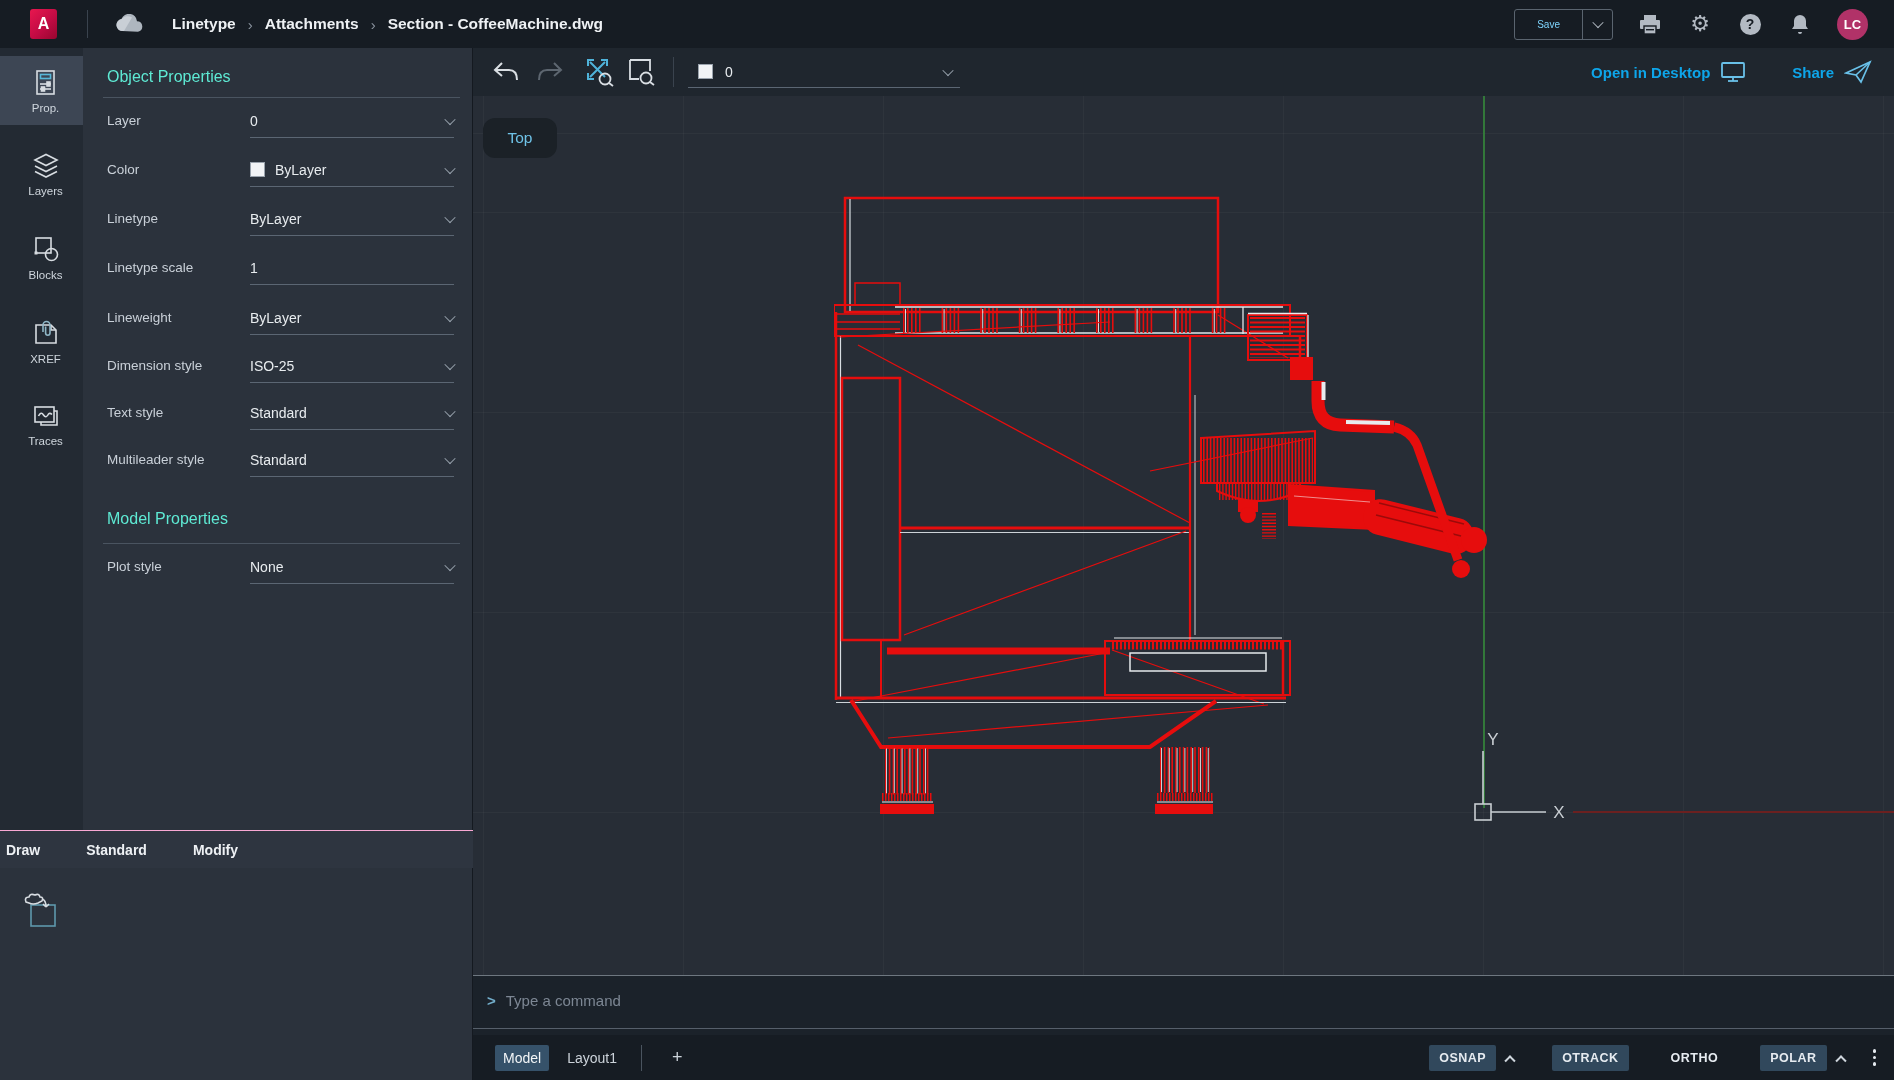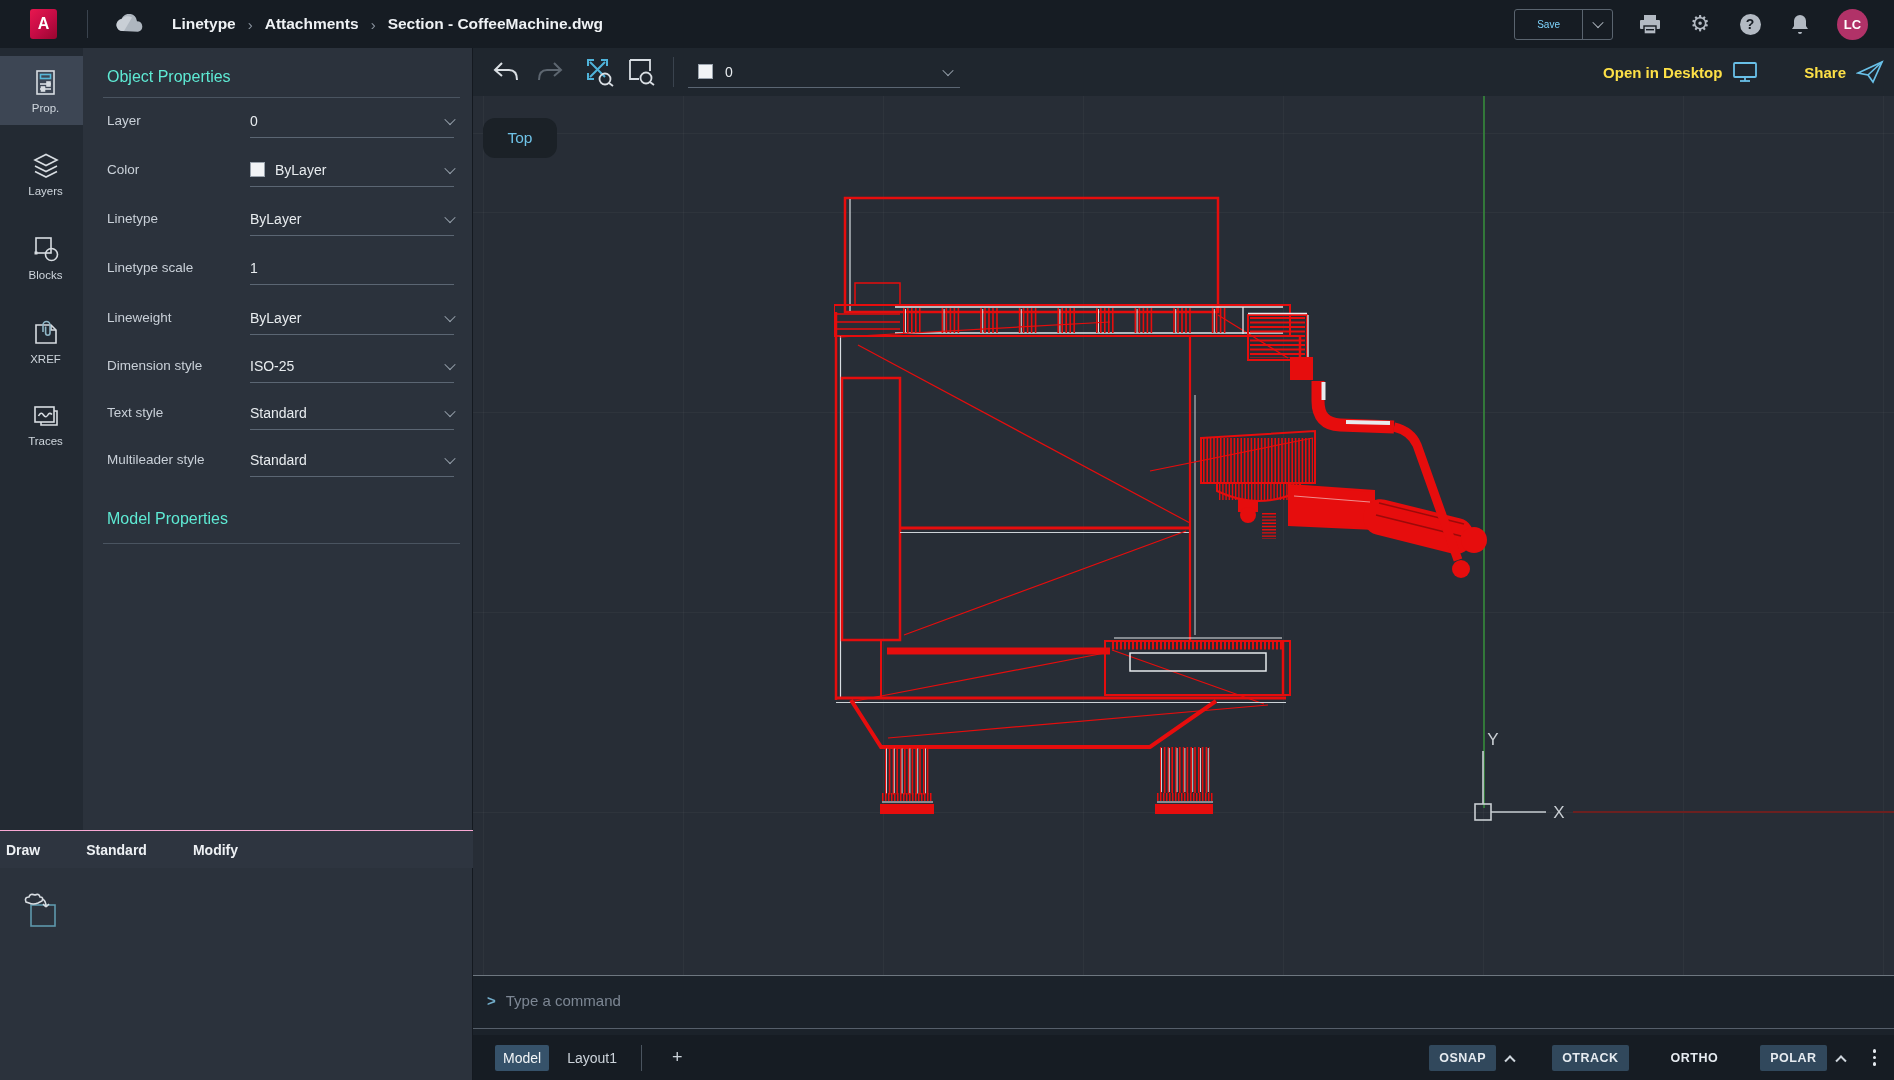--- a/index.html
+++ b/index.html
@@ -59,22 +59,22 @@
     border-right:1px solid #141920; z-index:20; }
 
   
   .toolbar { position:absolute; left:473px; top:48px; width:1421px; height:48px; background:#1f262e;
     display:flex; align-items:center; z-index:25; }
   .tool-ic { width:34px; height:34px; display:flex; align-items:center; justify-content:center; cursor:pointer; }
   .tool-sep { width:1px; height:30px; background:#3a434e; margin:0 14px; }
   .layer-dd { width:272px; height:32px; border-bottom:1px solid #5b6673; display:flex; align-items:center;
     gap:12px; padding:0 8px 0 10px; cursor:pointer; font-size:14px; color:#e8ecef; }
   .layer-dd .chev-down { margin-left:auto; border-color:#97a1ac; }
-  .tb-right { margin-left:auto; display:flex; align-items:center; padding-right:10px; gap:10px;
-    color:#fde047; font-size:15px; font-weight:bold; }
+  .tb-right { margin-left:auto; display:flex; align-items:center; padding-right:22px; gap:10px;
+    color:#0ea5e9; font-size:15px; font-weight:bold; }
   .openlbl, .sharelbl { cursor:pointer; }
   .tb-right .gap { width:26px; }
 
   
   .canvas { position:absolute; left:473px; top:96px; width:1421px; height:879px; background:#272d36;
     overflow:hidden; z-index:10;
     background-image:
       repeating-linear-gradient(to right, rgba(255,255,255,0.030) 0 1px, transparent 1px 200px),
       repeating-linear-gradient(to bottom, rgba(255,255,255,0.030) 0 1px, transparent 1px 200px);
     background-position:10px 116px; }
@@ -274,20 +274,27 @@
     <span class="plabel">Multileader style</span>
     <div class="pfield">
       <span>Standard</span>
       <span class="chev-down"></span>
     </div>
   </div>
 
   <div class="phead" style="top:462px">Model Properties</div>
   <div class="pdiv" style="top:495px"></div>
 
+  <div class="prow" style="top:502px">
+    <span class="plabel">Plot style</span>
+    <div class="pfield">
+      <span>None</span>
+      <span class="chev-down"></span>
+    </div>
+  </div>
 </div>
 
 <div class="paneltabs">
   <span>Draw</span>
   <span>Standard</span>
   <span>Modify</span>
 </div>
 <div class="panelbottom">
   <div style="position:absolute;left:22px;top:24px;cursor:pointer">
     <svg width="40" height="38" viewBox="0 0 40 38" fill="none" stroke="#d7dce1" stroke-width="1.6">

